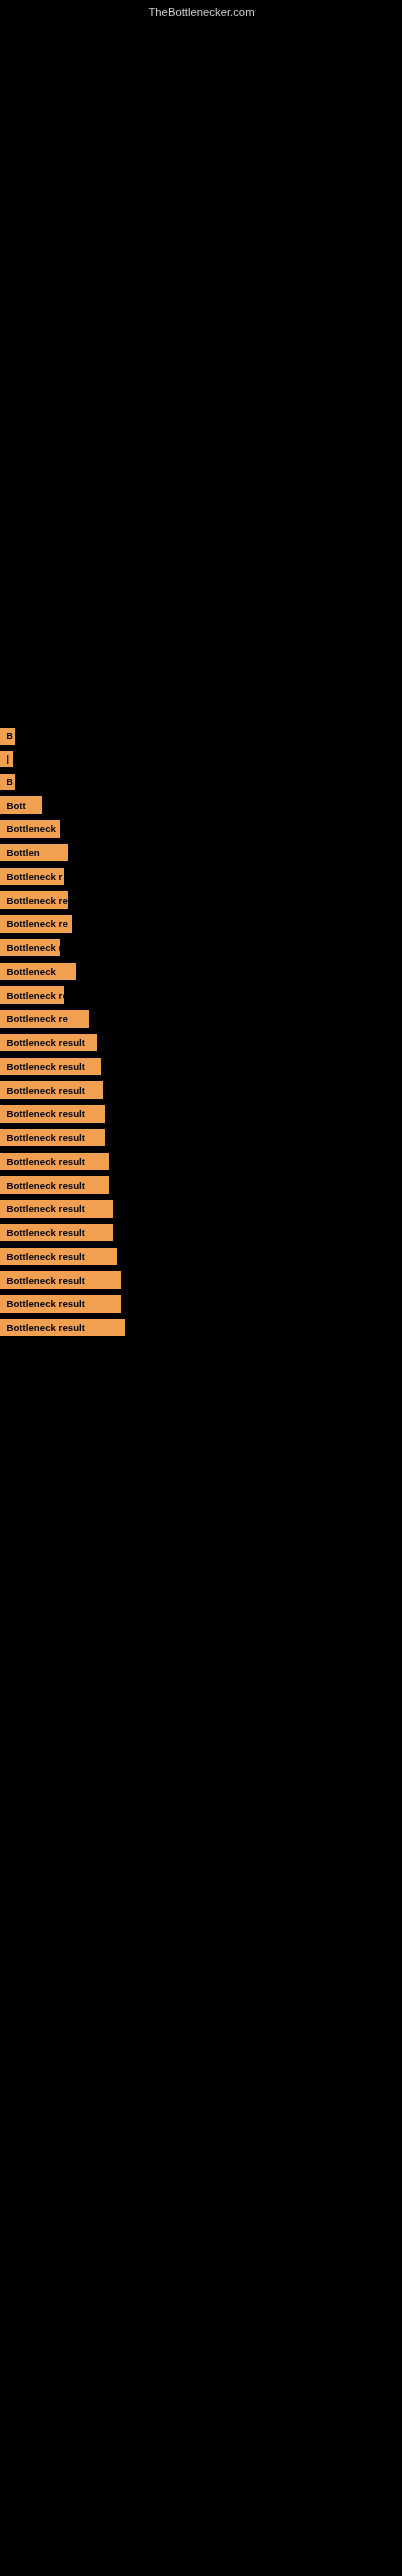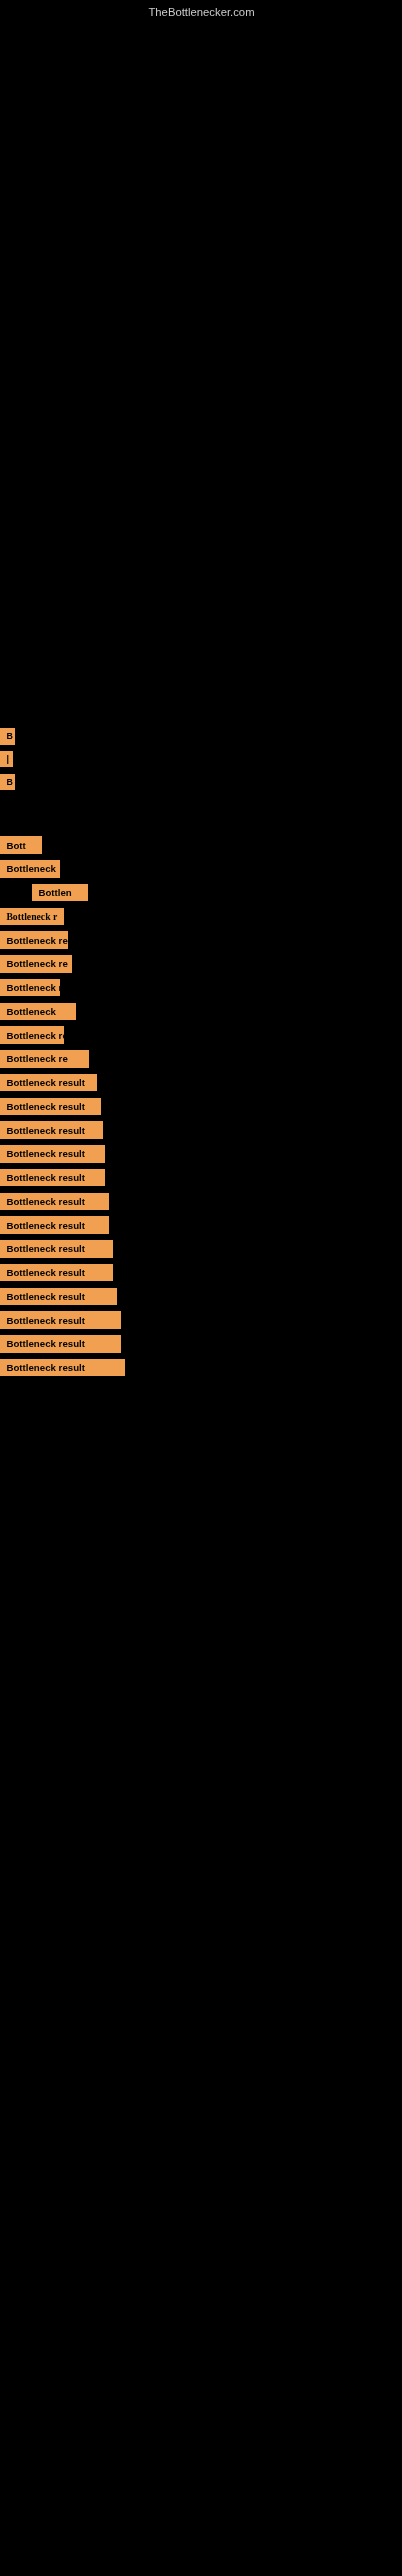--- a/index.html
+++ b/index.html
@@ -48,24 +48,24 @@
       font-weight: bold;
       padding: 3.2px 6.4px;
       display: inline-block;
       white-space: nowrap;
     }
 
     
     .item-1  .bottleneck-label { width: 14.5px; font-size: 8.9px; overflow: hidden; }
     .item-2  .bottleneck-label { width: 8px; font-size: 8.9px; overflow: hidden; }
     .item-3  .bottleneck-label { width: 14.5px; font-size: 8.9px; overflow: hidden; }
-    .item-4  .bottleneck-label { width: 42px; margin-top: 40px; }
+    .item-4  .bottleneck-label { width: 42px; }
     .item-5  .bottleneck-label { width: 60px; }
-    .item-6  .bottleneck-label { width: 56px; margin-left: 32px; }
-    .item-7  .bottleneck-label { width: 64px; font-family: Liberation Serif, serif; }
+    .item-6  .bottleneck-label { width: 68px; }
+    .item-7  .bottleneck-label { width: 64px; }
     .item-8  .bottleneck-label { width: 68px; }
     .item-9  .bottleneck-label { width: 72px; }
     .item-10 .bottleneck-label { width: 60px; }
     .item-11 .bottleneck-label { width: 76px; }
     .item-12 .bottleneck-label { width: 64px; }
     .item-13 .bottleneck-label { width: 89px; }
     .item-14 .bottleneck-label { width: 97px; }
     .item-15 .bottleneck-label { width: 101px; }
     .item-16 .bottleneck-label { width: 103px; }
     .item-17 .bottleneck-label { width: 105px; }

